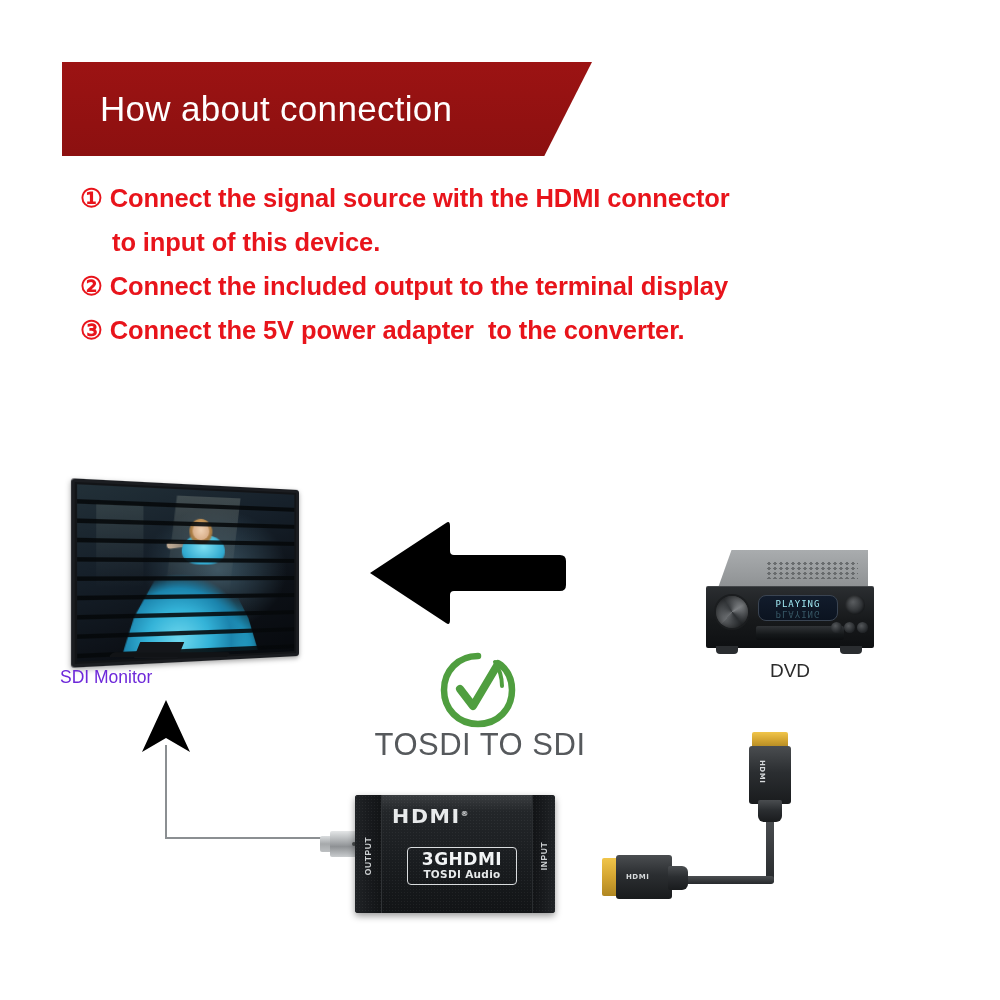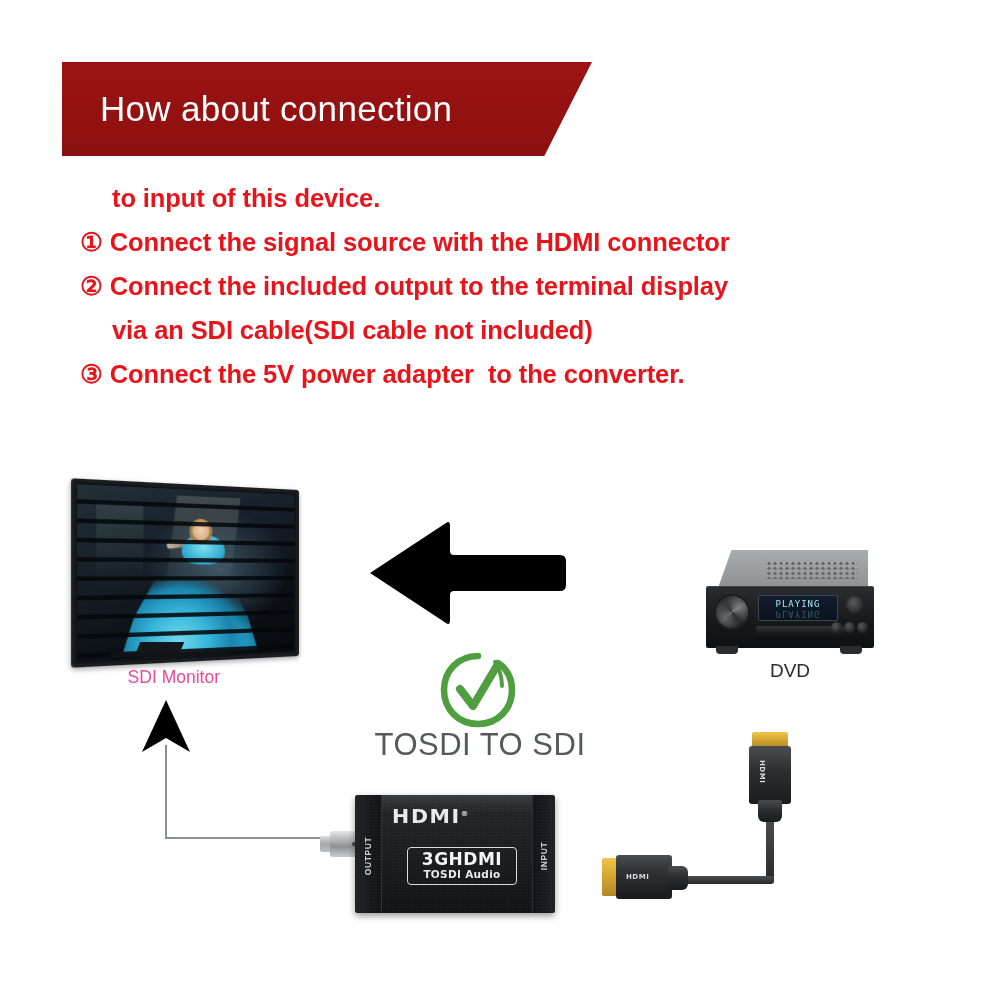--- a/index.html
+++ b/index.html
@@ -191,23 +191,23 @@
     height: 9px;
     background: #111316;
     border-radius: 3px;
     transform: perspective(260px) rotateX(58deg) skewX(-20deg);
   }
   #tv-label {
     position: absolute;
     left: 60px;
     top: 212px;
     width: 160px;
-    text-align: right;
+    text-align: left;
     font-size: 17.5px;
-    color: #ec4899;
+    color: #6d28d9;
     white-space: nowrap;
   }
 
   
   #sdi-cable-h {
     position: absolute;
     left: 165px;
     top: 382px;
     width: 180px;
     height: 2px;
@@ -308,21 +308,21 @@
     box-shadow: 0 0 0 2px #1b1d1f, inset 0 0 6px rgba(0,0,0,.6);
   }
   #dvd-display {
     position: absolute;
     left: 52px;
     top: 9px;
     width: 78px;
     height: 24px;
     background: linear-gradient(180deg, #121c2c 0%, #0b1320 100%);
     border: 1px solid #3a4452;
-    border-radius: 2px;
+    border-radius: 8px;
     overflow: hidden;
   }
   #dvd-display-text {
     position: absolute;
     left: 0; right: 0;
     top: 3px;
     text-align: center;
     color: #9fe8f2;
     font-family: "DejaVu Sans Mono", monospace;
     font-size: 9px;
@@ -559,24 +559,23 @@
 </style>
 </head>
 <body>
 
 <div id="header-banner">
   <div class="banner-shape"></div>
   <div id="header-title">How about connection</div>
 </div>
 
 <div id="instructions">
+  <div class="instruction-line">① Connect the signal source with the HDMI connector</div>
   <div class="instruction-line indent">to input of this device.</div>
-  <div class="instruction-line">① Connect the signal source with the HDMI connector</div>
   <div class="instruction-line">② Connect the included output to the terminal display</div>
-  <div class="instruction-line indent">via an SDI cable(SDI cable not included)</div>
   <div class="instruction-line">③ Connect the 5V power adapter  to the converter.</div>
 </div>
 
 <div id="diagram">
 
   <div id="tv-unit">
     <div id="tv-body">
       <div id="tv-screen">
         <div class="bg-arch"></div>
         <div class="bg-arch2"></div>

